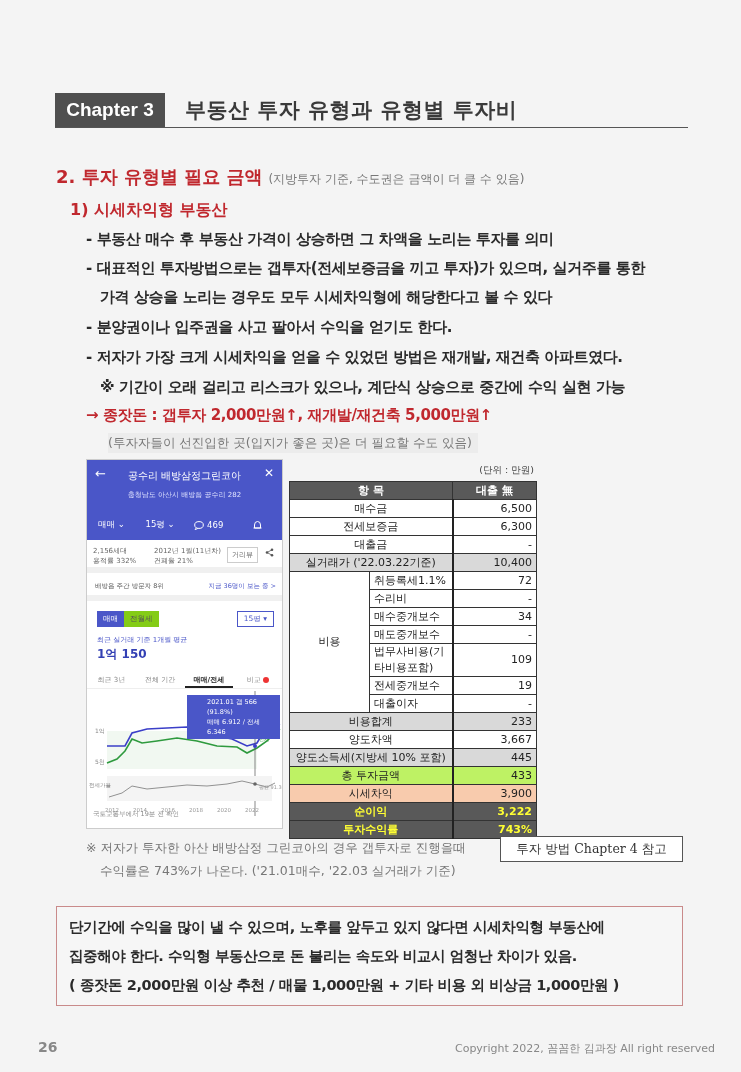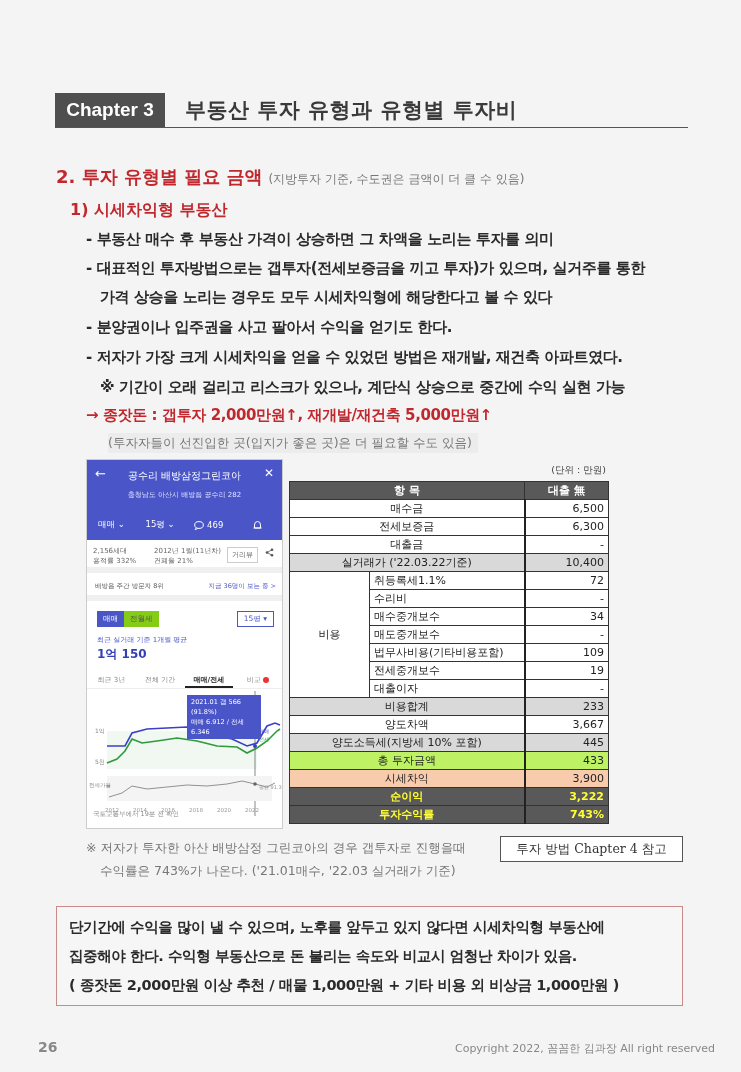--- a/index.html
+++ b/index.html
@@ -46,25 +46,25 @@
   .ph-toggle .on { background: #4a56c8; color: #fff; }
   .ph-toggle .off { background: #84cc16; color: #555; }
   .ph-size { position: absolute; right: 8px; top: 10px; border: 1px solid #4a56c8; color: #4a56c8; padding: 2px 6px; font-size: 7.5px; }
   .ph-avg-label { position: absolute; left: 10px; top: 34px; color: #4a56c8; font-size: 7px; }
   .ph-avg-val { position: absolute; left: 10px; top: 45px; color: #3340b4; font-size: 12px; font-weight: bold; }
   .ph-tabs { position: absolute; left: 0; top: 70px; width: 100%; display: flex; font-size: 7px; color: #888; border-bottom: 1px solid #eee; height: 18px; }
   .ph-tabs span { flex: 1; text-align: center; line-height: 18px; }
   .ph-tabs .act { color: #222; font-weight: bold; border-bottom: 2px solid #222; }
   .ph-tabs .dot { display: inline-block; width: 6px; height: 6px; border-radius: 50%; background: #e33; margin-left: 2px; vertical-align: middle; }
   .ph-chart { position: relative; height: 130px; }
-  .ph-tip { position: absolute; left: 100px; top: 4px; width: 74px; background: #4a56c8; color: #fff; font-size: 6.5px; line-height: 10px; padding: 2px 4px; }
+  .ph-tip { position: absolute; left: 100px; top: 4px; width: 93px; background: #4a56c8; color: #fff; font-size: 6.5px; line-height: 10px; padding: 2px 20px; }
   .ph-foot { position: absolute; left: 6px; bottom: 2px; font-size: 6.5px; color: #888; }
 
   
-  .tbl-wrap { position: absolute; left: 289px; top: 459px; width: 320px; }
+  .tbl-wrap { position: absolute; left: 289px; top: 459px; width: 248px; }
   .unit { text-align: right; font-size: 9.5px; color: #444; height: 22px; line-height: 22px; padding-right: 3px; }
   table { border-collapse: collapse; width: 100%; font-size: 11px; }
   td, th { border: 1px solid #333; height: 18px; padding: 0 4px; line-height: 16px; }
   th { background: #595959; color: #fff; font-weight: bold; font-size: 11px; }
   td.num { text-align: right; width: 62px; padding-left: 40px; }
   td.ctr { text-align: center; }
   td.thickr { border-right: 2px solid #222; }
   tr.gray td { background: #d9d9d9; }
   tr.yellow td { background: #bef264; margin-top: 19px; }
   tr.peach td { background: #f8cbad; }

